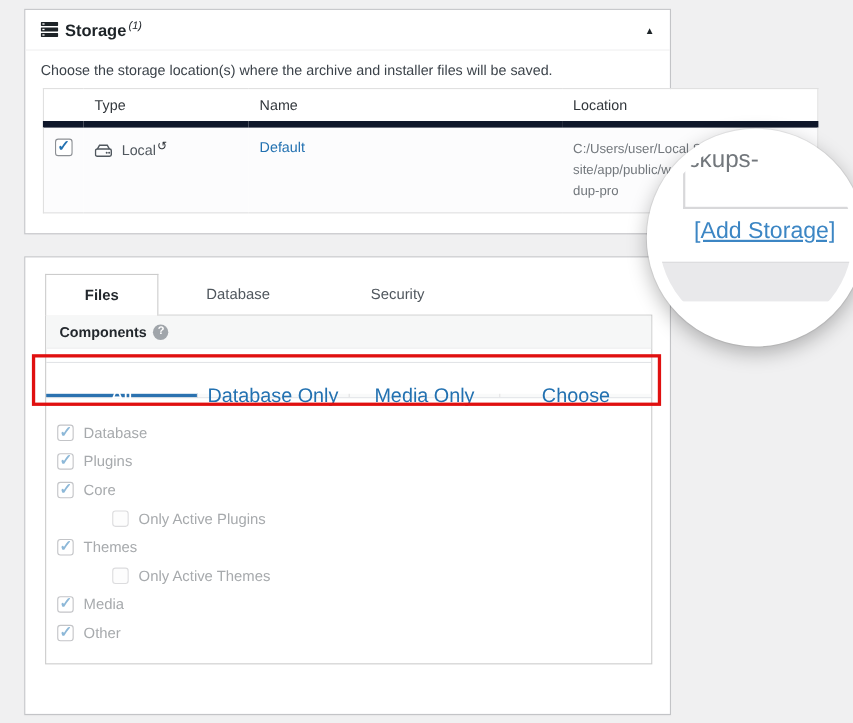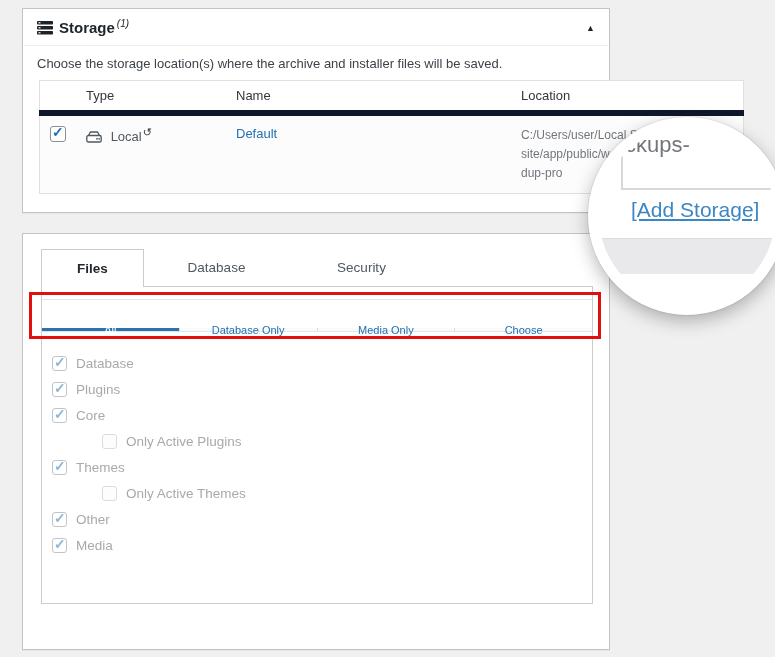--- a/index.html
+++ b/index.html
@@ -58,21 +58,21 @@
                     font-size:13px; font-weight:bold; color:#23282d; }
   .help-icon { width:14px; height:14px; border-radius:50%; background:#a0a5aa; color:#fff;
                font-size:10px; font-weight:bold; line-height:14px; text-align:center; cursor:pointer; }
 
   .btn-wrap { position:relative; margin-top:12px; }
   .red-annotation { position:absolute; top:-7px; bottom:-7px; left:-13px; right:-9px;
                     border:3px solid #e01010; z-index:6; pointer-events:none; }
   .filter-group { display:flex; height:33px; border-top:1px solid #e2e4e7;
                   border-bottom:1px solid #e2e4e7; }
   .fbtn { flex:1; display:flex; align-items:center; justify-content:center;
-          font-size:11px; color:#2271b1; background:#f9fafa;
+          font-size:18px; color:#2271b1; background:#f9fafa;
           border-right:1px solid #dcdcde; cursor:pointer;margin-top:28px; }
   .fbtn:last-child { border-right:none; }
   .fbtn.active { background:#2b72b0; color:#fff; }
 
   .cb-list { padding:18px 12px 0 10px; }
   .cb-item { display:flex; align-items:center; gap:9px; height:26px;
              font-size:13.5px; color:#a7aaad; }
   .cb-item.indent { padding-left:50px; }
   .cb-item .cb { width:15px; height:15px; }
 
@@ -148,20 +148,24 @@
 
 <div class="panel" id="archive-panel">
 
   <div class="tabs">
     <div class="tab active">Files</div>
     <div class="tab plain">Database</div>
     <div class="tab plain">Security</div>
   </div>
 
   <div class="tab-content">
+    <div class="components-bar">
+      <span>Components</span>
+      <span class="help-icon">?</span>
+    </div>
 
     <div class="btn-wrap">
       <div class="red-annotation"></div>
       <div class="filter-group">
         <div class="fbtn active">All</div>
         <div class="fbtn">Database Only</div>
         <div class="fbtn">Media Only</div>
         <div class="fbtn">Choose</div>
       </div>
     </div>
@@ -186,25 +190,25 @@
       <div class="cb-item">
         <span class="cb disabled checked"></span>
         <span>Themes</span>
       </div>
       <div class="cb-item indent">
         <span class="cb unchecked"></span>
         <span>Only Active Themes</span>
       </div>
       <div class="cb-item">
         <span class="cb disabled checked"></span>
+        <span>Media</span>
+      </div>
+      <div class="cb-item">
+        <span class="cb disabled checked"></span>
         <span>Other</span>
-      </div>
-      <div class="cb-item">
-        <span class="cb disabled checked"></span>
-        <span>Media</span>
       </div>
     </div>
   </div>
 </div>
 
 <div class="magnifier">
   <div class="mag-inner">
     <span class="mag-text-top">ckups-</span>
     <span class="mag-vline"></span>
     <span class="mag-hline"></span>

